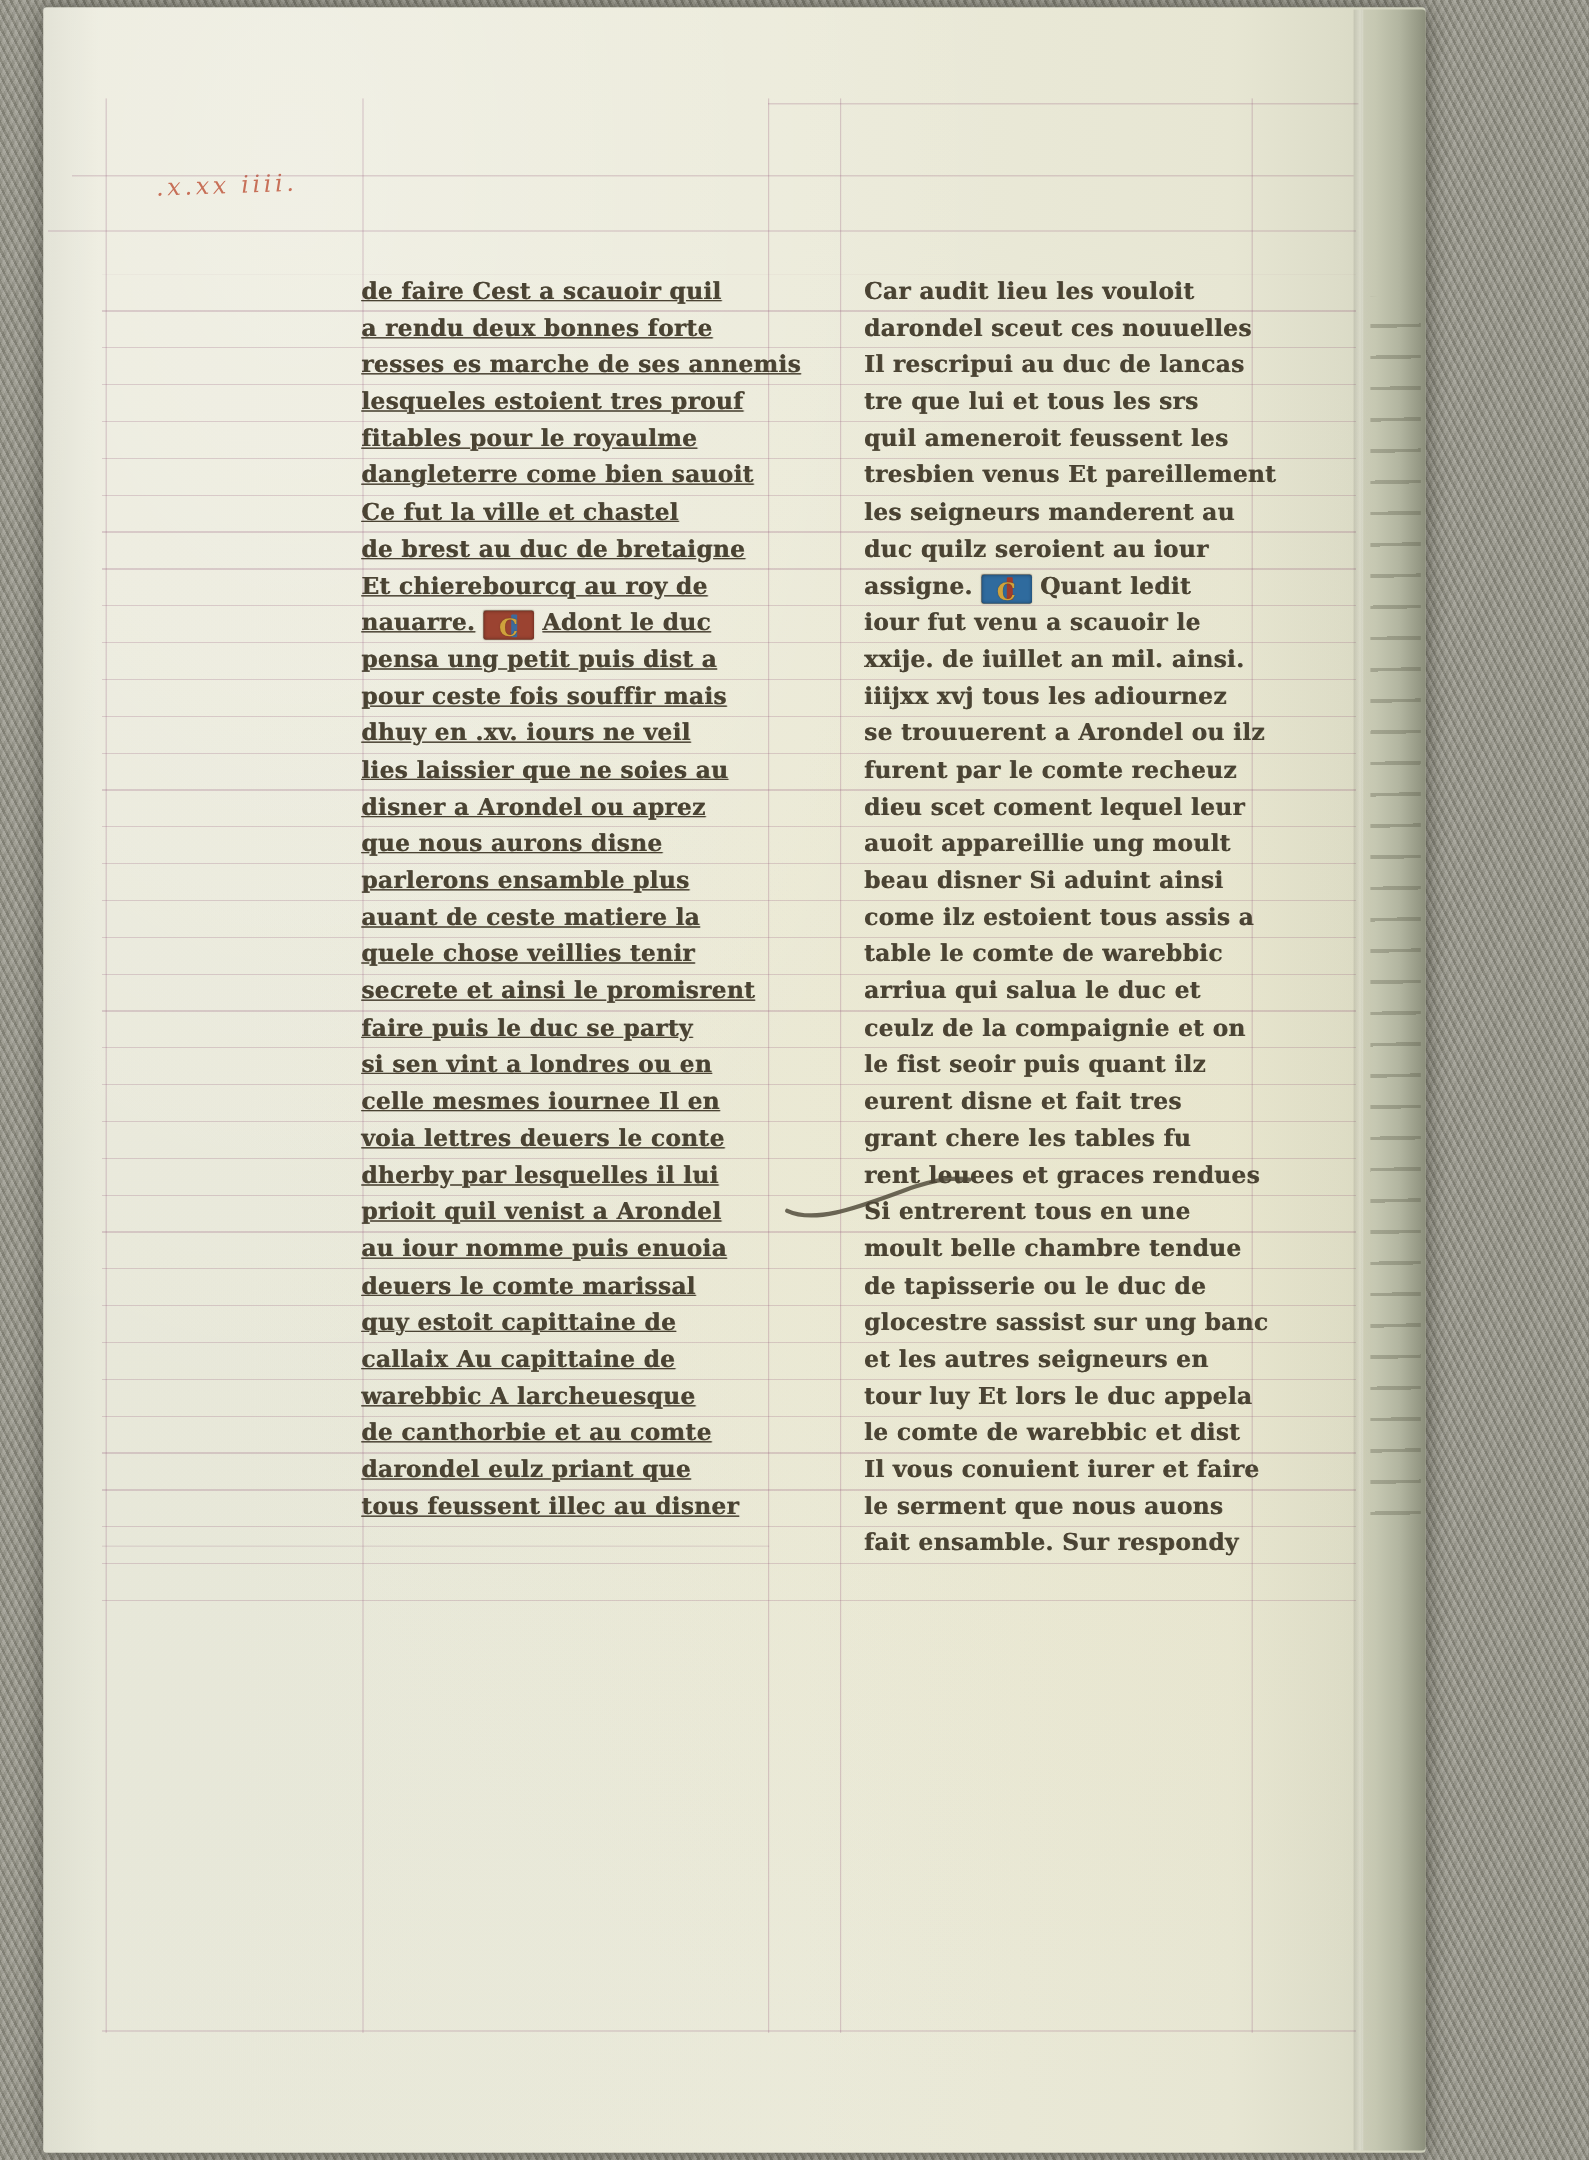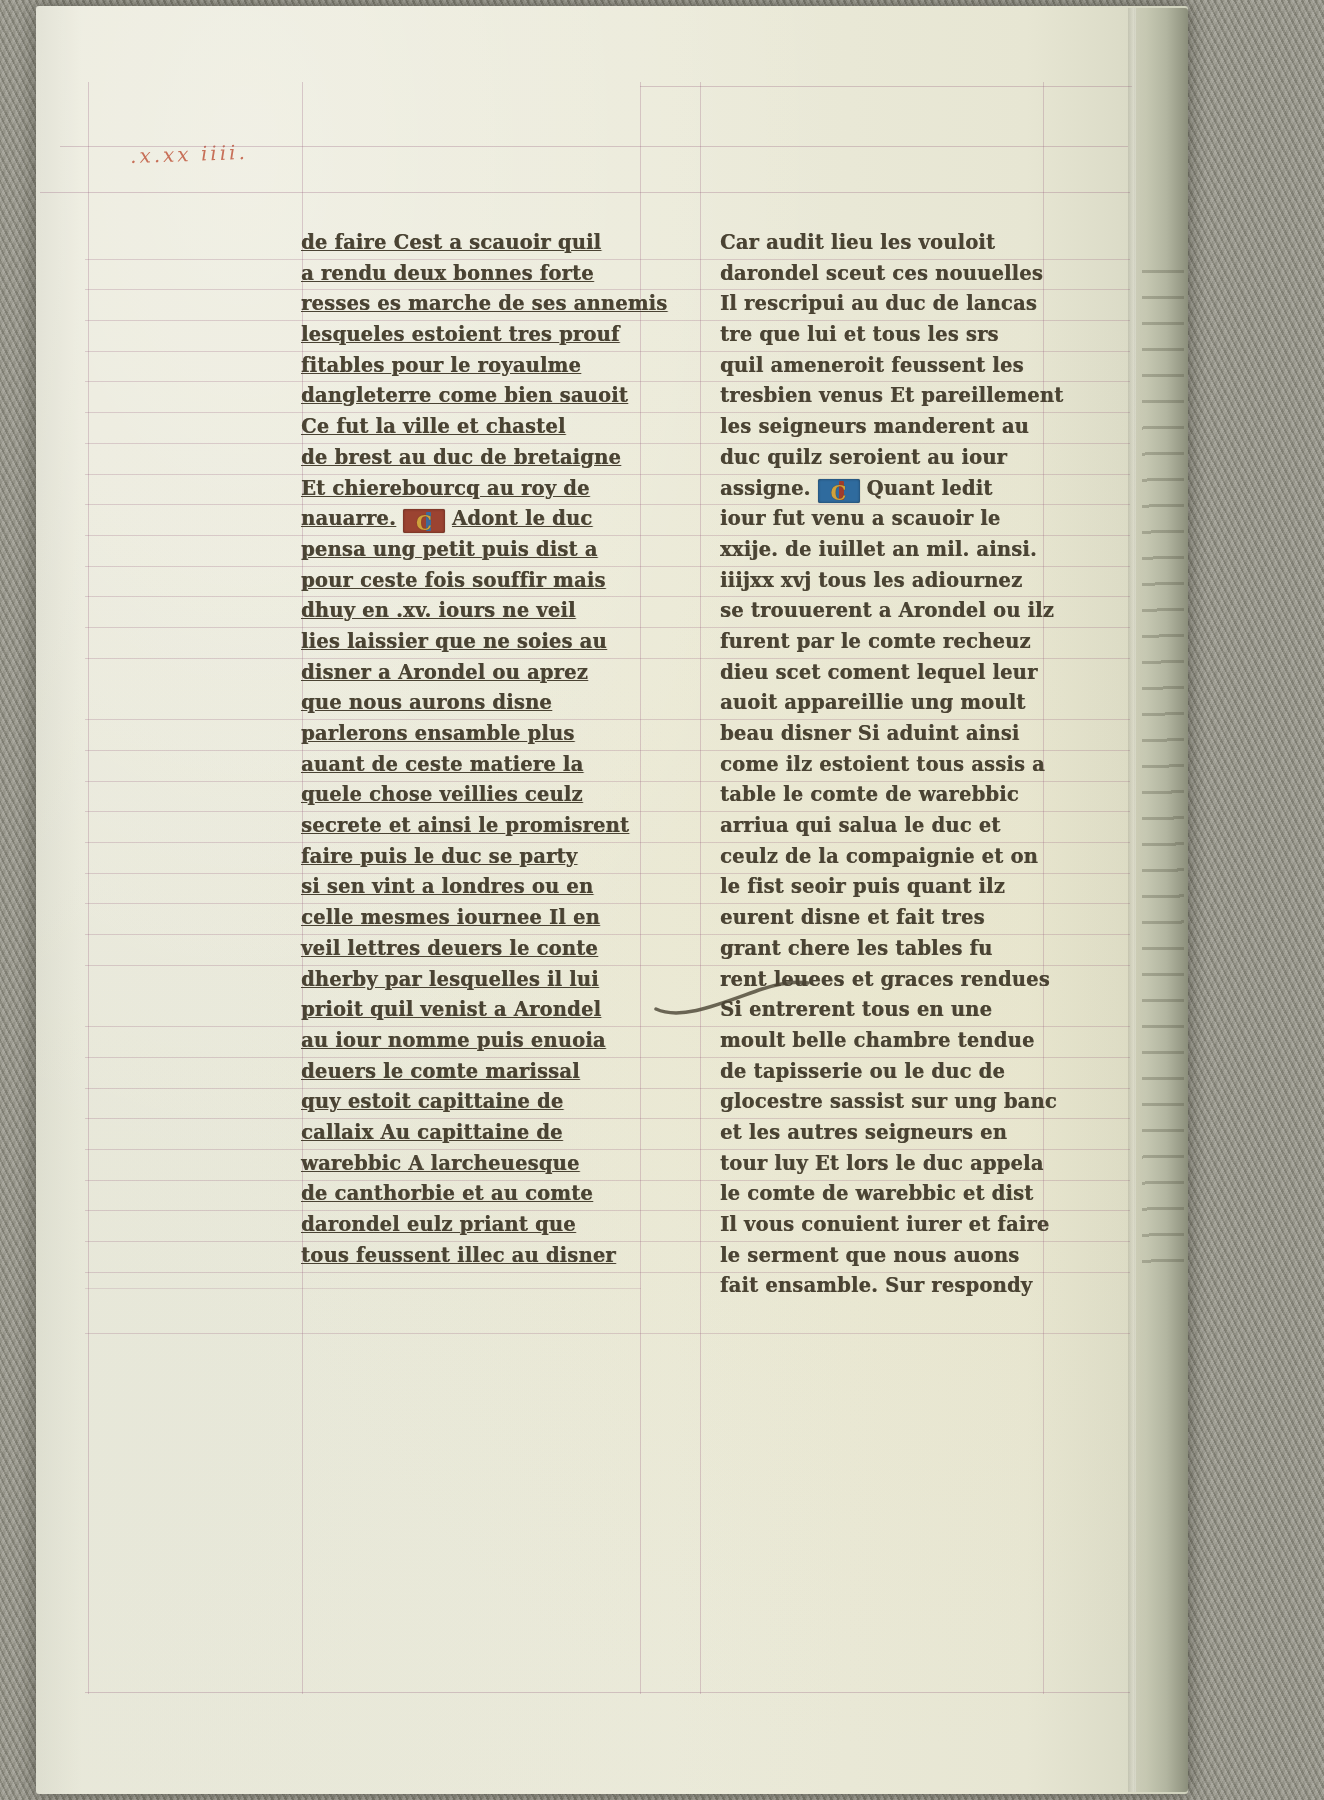--- a/index.html
+++ b/index.html
@@ -116,26 +116,26 @@
       <div class="ms-line">Et chierebourcq au roy de</div>
       <div class="ms-line"><span>nauarre.</span><span class="champ-initial champ-red"><span class="champ-glyph">C</span></span><span>Adont le duc</span></div>
       <div class="ms-line">pensa ung petit puis dist a</div>
       <div class="ms-line">pour ceste fois souffir mais</div>
       <div class="ms-line">dhuy en .xv. iours ne veil</div>
       <div class="ms-line">lies laissier que ne soies au</div>
       <div class="ms-line">disner a Arondel ou aprez</div>
       <div class="ms-line">que nous aurons disne</div>
       <div class="ms-line">parlerons ensamble plus</div>
       <div class="ms-line">auant de ceste matiere la</div>
-      <div class="ms-line">quele chose veillies ceulz</div>
+      <div class="ms-line">quele chose veillies tenir</div>
       <div class="ms-line">secrete et ainsi le promisrent</div>
       <div class="ms-line">faire puis le duc se party</div>
       <div class="ms-line">si sen vint a londres ou en</div>
       <div class="ms-line">celle mesmes iournee Il en</div>
-      <div class="ms-line">veil lettres deuers le conte</div>
+      <div class="ms-line">voia lettres deuers le conte</div>
       <div class="ms-line">dherby par lesquelles il lui</div>
       <div class="ms-line">prioit quil venist a Arondel</div>
       <div class="ms-line">au iour nomme puis enuoia</div>
       <div class="ms-line">deuers le comte marissal</div>
       <div class="ms-line">quy estoit capittaine de</div>
       <div class="ms-line">callaix Au capittaine de</div>
       <div class="ms-line">warebbic A larcheuesque</div>
       <div class="ms-line">de canthorbie et au comte</div>
       <div class="ms-line">darondel eulz priant que</div>
       <div class="ms-line">tous feussent illec au disner</div>

